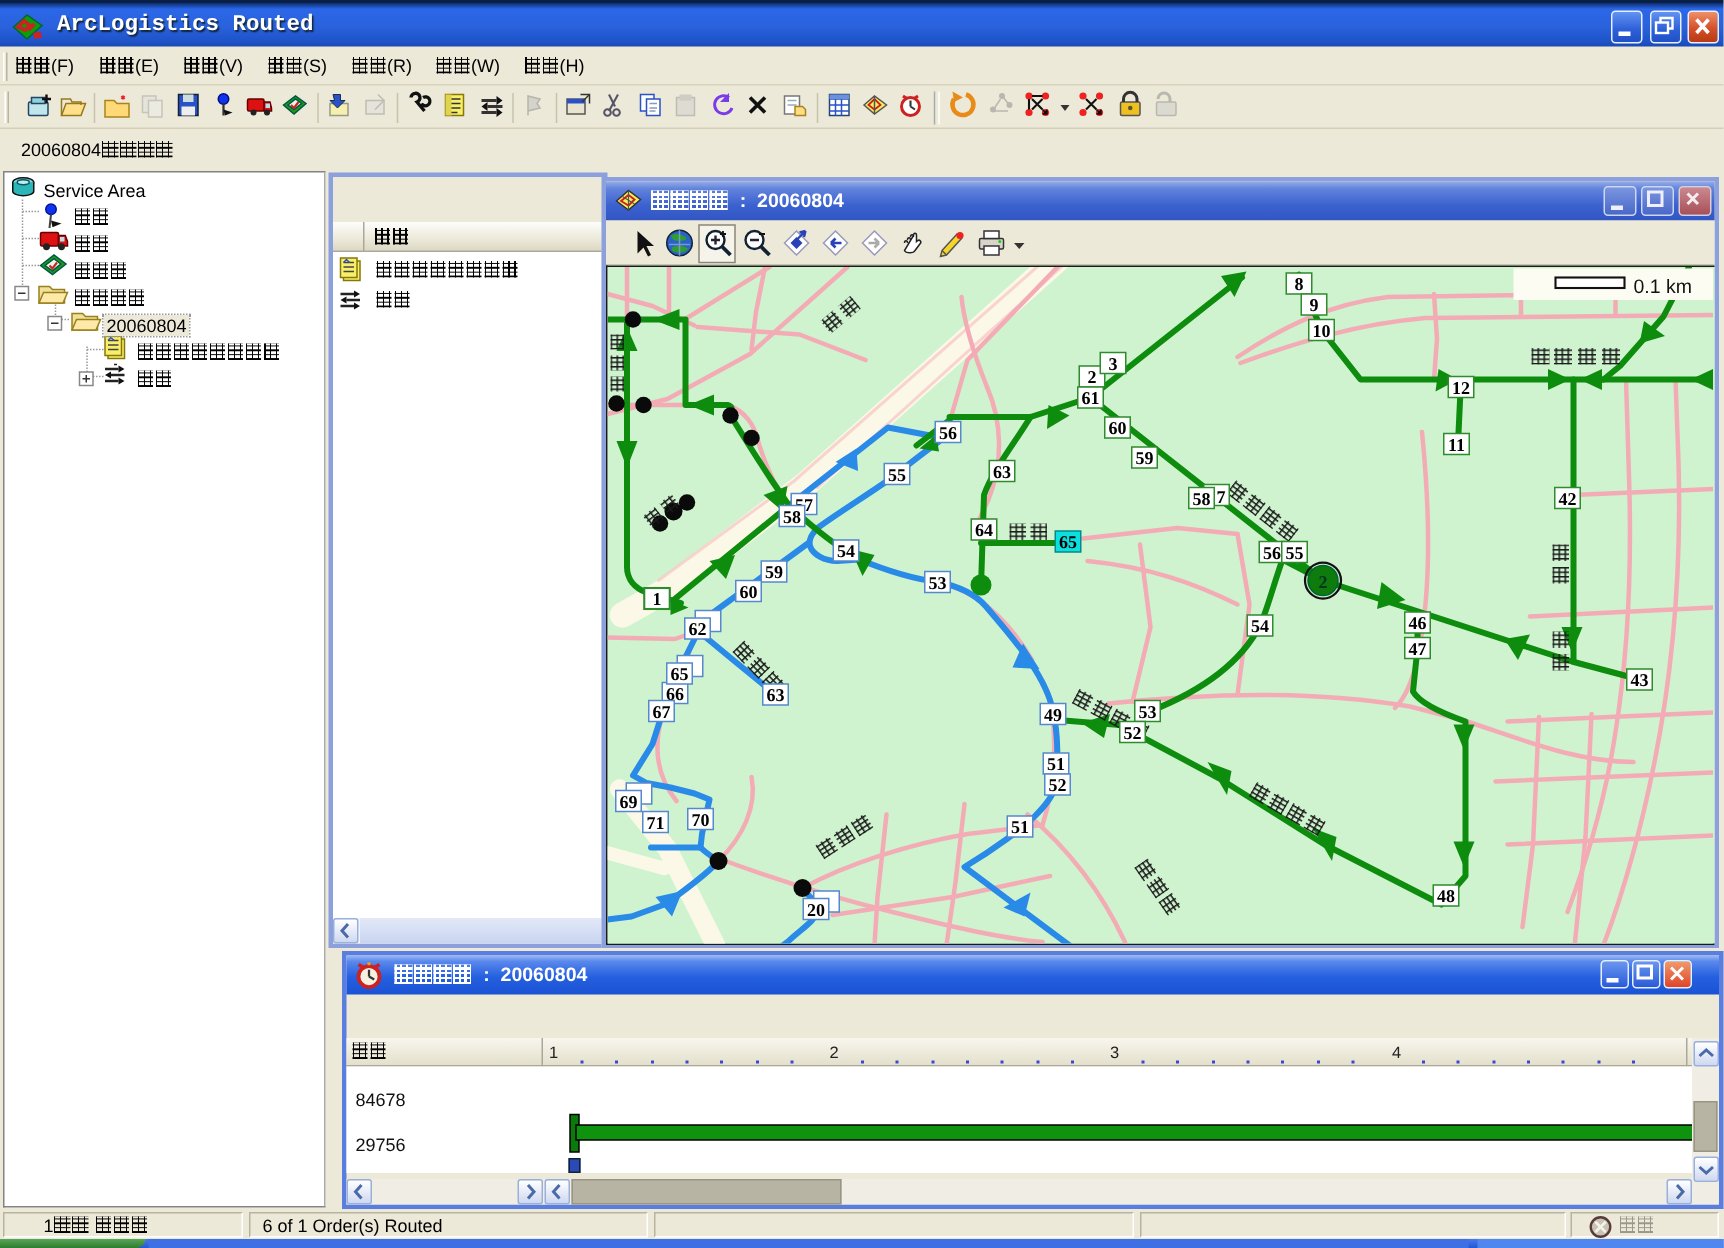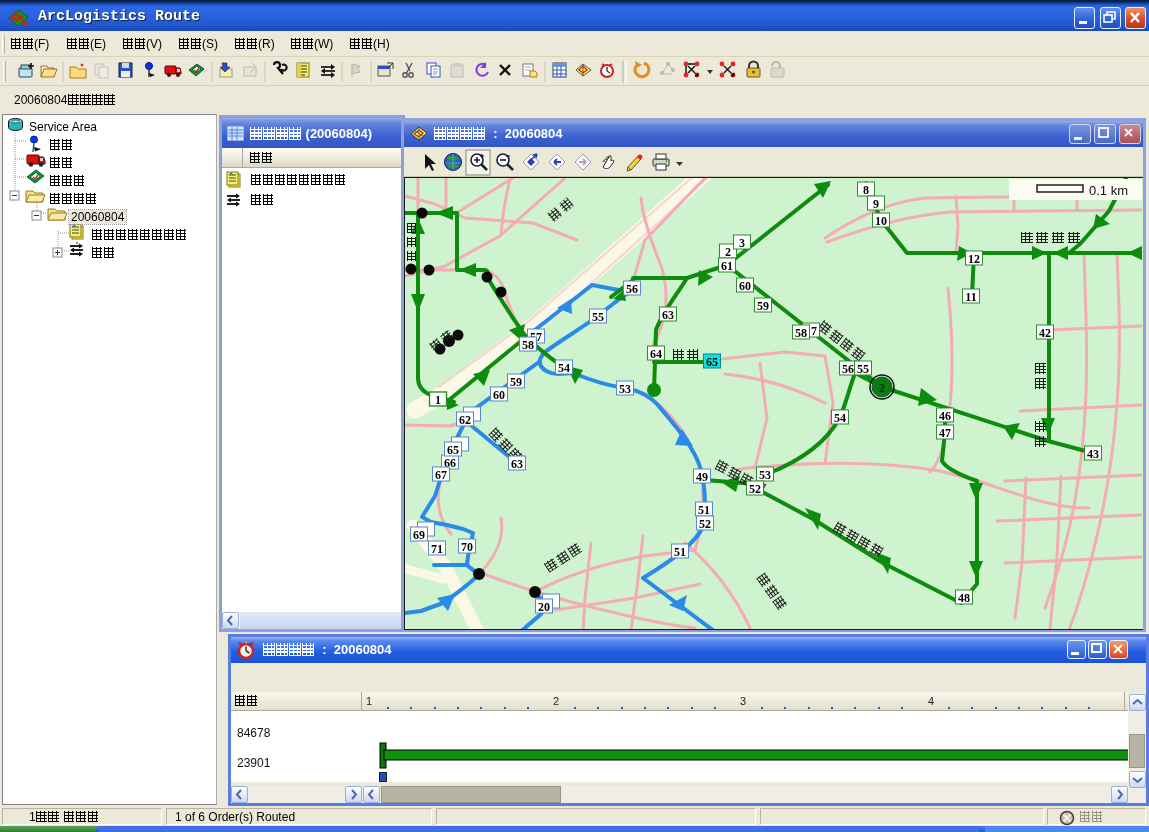--- a/index.html
+++ b/index.html
@@ -23,21 +23,21 @@
 .sbtn{position:absolute;top:0;width:17px;height:17px;background:linear-gradient(#fff,#cfd8f0);border:1px solid #9ab0dc;border-radius:2px}
 .stat{position:absolute;top:2px;height:17px;border:1px solid #fff;border-top-color:#b8b4a0;border-left-color:#b8b4a0}
 </style></head><body>
 
 <div id="titlebar">
  <svg class="ico" width="24" height="22">
       <path d="M3,11 L12,3 L22,10 L12,19 Z" fill="#0c9c0c" stroke="#063"></path>
       <path d="M6,11 L10,7 L14,10 L11,13 Z M13,13 L17,9" stroke="#cc2222" stroke-width="2.5" fill="none"></path>
       <path d="M16,15 l5,-1 1,4 -5,1 z" fill="#cc2222"></path>
     </svg>
- <span class="txt">ArcLogistics Route</span>
+ <span class="txt">ArcLogistics Routed</span>
  <div class="capbtn" style="left:1074px;top:5px;width:21px;height:22px;background:linear-gradient(#6292f2,#2c5fd8 60%,#2050c4)"><svg width="19" height="20">
         <rect x="4" y="13" width="8" height="3" fill="#fff"></rect>
       </svg></div>
  <div class="capbtn" style="left:1100px;top:5px;width:21px;height:22px;background:linear-gradient(#6292f2,#2c5fd8 60%,#2050c4)"><svg width="19" height="20">
         <rect x="3" y="7" width="8" height="7" fill="none" stroke="#fff" stroke-width="1.6"></rect>
         <path d="M6,7 v-3 h8 v7 h-3" fill="none" stroke="#fff" stroke-width="1.6"></path>
       </svg></div>
  <div class="capbtn" style="left:1125px;top:5px;width:21px;height:22px;background:linear-gradient(#ee9068,#d4502a 55%,#b83a14)"><svg width="19" height="20">
         <path d="M5,5 L13,14 M13,5 L5,14" stroke="#fff" stroke-width="2.4"></path>
       </svg></div>
@@ -305,27 +305,20 @@
   <span style="position:absolute;left:46px;top:23px"><i class="c"></i><i class="c"></i></span>
   <span style="position:absolute;left:46px;top:41px"><i class="c"></i><i class="c"></i></span>
   <span style="position:absolute;left:46px;top:59px"><i class="c"></i><i class="c"></i><i class="c"></i></span>
   <span style="position:absolute;left:46px;top:77px"><i class="c"></i><i class="c"></i><i class="c"></i><i class="c"></i></span>
   <span style="position:absolute;left:66px;top:95px;background:#ece9d8;outline:1px dotted #999;padding:0 2px">20060804</span>
   <span style="position:absolute;left:88px;top:113px"><i class="c"></i><i class="c"></i><i class="c"></i><i class="c"></i><i class="c"></i><i class="c"></i><i class="c"></i><i class="c"></i></span>
   <span style="position:absolute;left:88px;top:131px"><i class="c"></i><i class="c"></i></span>
  </div>
 
  <div class="win" id="listwin" style="left:219px;top:2px;width:186px;height:517px">
-  <div class="wtitle" style="height:30px">
-   <svg width="18" height="18" style="position:absolute;left:5px;top:7px">
-          <rect x="1" y="2" width="15" height="13" fill="#cfe0f8" stroke="#eef4ff"></rect>
-          <path d="M1,5 h15 M1,8 h15 M1,11 h15 M5,2 v13 M10,2 v13" stroke="#5a82d8"></path>
-        </svg>
-   <span style="position:absolute;left:27px;top:8px"><i class="cb"></i><i class="cb"></i><i class="cb"></i><i class="cb"></i> (20060804)</span>
-  </div>
   <div style="position:absolute;left:0;top:30px;width:180px;height:20px;background:linear-gradient(#fdfdfb,#ece9d8 60%,#dcd8c4);border-bottom:1px solid #aca899">
    <div style="position:absolute;left:20px;top:0;width:1px;height:20px;background:#aca899"></div>
    <span style="position:absolute;left:27px;top:3px;font-size:12px"><i class="c"></i><i class="c"></i></span>
   </div>
   <div style="position:absolute;left:0;top:50px;width:180px;height:444px;background:#fff;font-size:12px">
    <svg width="20" height="18" style="position:absolute;left:3px;top:3px">
           <rect x="4" y="3" width="11" height="13" fill="#f7ef6a" stroke="#887708"></rect>
           <rect x="2" y="1" width="11" height="13" fill="#f7ef6a" stroke="#887708"></rect>
           <path d="M4,4h7M4,7h7M4,10h7" stroke="#444"></path>
           <path d="M4,4 l2,-2 2,2" stroke="#2a52c8" fill="none"></path>
@@ -807,21 +800,21 @@
             <rect x="679" y="15" width="2" height="2"></rect>
             <rect x="703" y="15" width="2" height="2"></rect>
             <rect x="726" y="15" width="2" height="2"></rect>
           </g>
    </svg>
    <div style="position:absolute;left:893px;top:0;width:3px;height:19px;border-left:1px solid #aca899"></div>
   </div>
 
   <div style="position:absolute;left:0;top:74px;width:897px;height:71px;background:#fff;font-size:12px;color:#111">
    <span style="position:absolute;left:6px;top:15px">84678</span>
-   <span style="position:absolute;left:6px;top:45px">23901</span>
+   <span style="position:absolute;left:6px;top:45px">29756</span>
    <svg width="897" height="71" style="position:absolute;left:0;top:0">
     <rect x="149" y="32" width="6" height="25" fill="#0a7a0a" stroke="#000"></rect>
     <rect x="153" y="39" width="747" height="10" fill="#0f930f" stroke="#000"></rect>
    </svg>
   </div>
   <div style="position:absolute;left:148px;top:135px;width:8px;height:10px;background:#2a4ab8;border:1px solid #123"></div>
 
   <div style="position:absolute;left:0;top:149px;width:897px;height:17px;background:#f0eee4">
    <div class="sbtn" style="left:0"><svg width="15" height="15">
             <path d="M9,3 L5,7.5 L9,12" stroke="#4a6aa8" stroke-width="2" fill="none"></path>
@@ -848,21 +841,21 @@
           </svg></div>
   </div>
  </div>
 </div>
 
 <div id="statusbar">
  <div class="stat" style="left:2px;width:160px">
       <span style="position:absolute;left:26px;top:1px">1<i class="c"></i><i class="c"></i> <i class="c"></i><i class="c"></i><i class="c"></i></span>
     </div>
  <div class="stat" style="left:166px;width:266px">
-      <span style="position:absolute;left:8px;top:1px">1 of 6 Order(s) Routed</span>
+      <span style="position:absolute;left:8px;top:1px">6 of 1 Order(s) Routed</span>
     </div>
  <div class="stat" style="left:436px;width:320px"></div>
  <div class="stat" style="left:760px;width:284px"></div>
  <div class="stat" style="left:1047px;width:99px;color:#9a968a">
   <svg width="16" height="16" style="position:absolute;left:11px;top:1px">
         <circle cx="8" cy="8" r="6.5" fill="#c8c4b4" stroke="#5a3a3a" stroke-width="1.6"></circle>
         <path d="M4.5,4.5 l7,7 m0,-7 l-7,7" stroke="#f5f2ea" stroke-width="1.8"></path>
       </svg>
   <span style="position:absolute;left:31px;top:1px"><i class="c"></i><i class="c"></i></span>
  </div>

